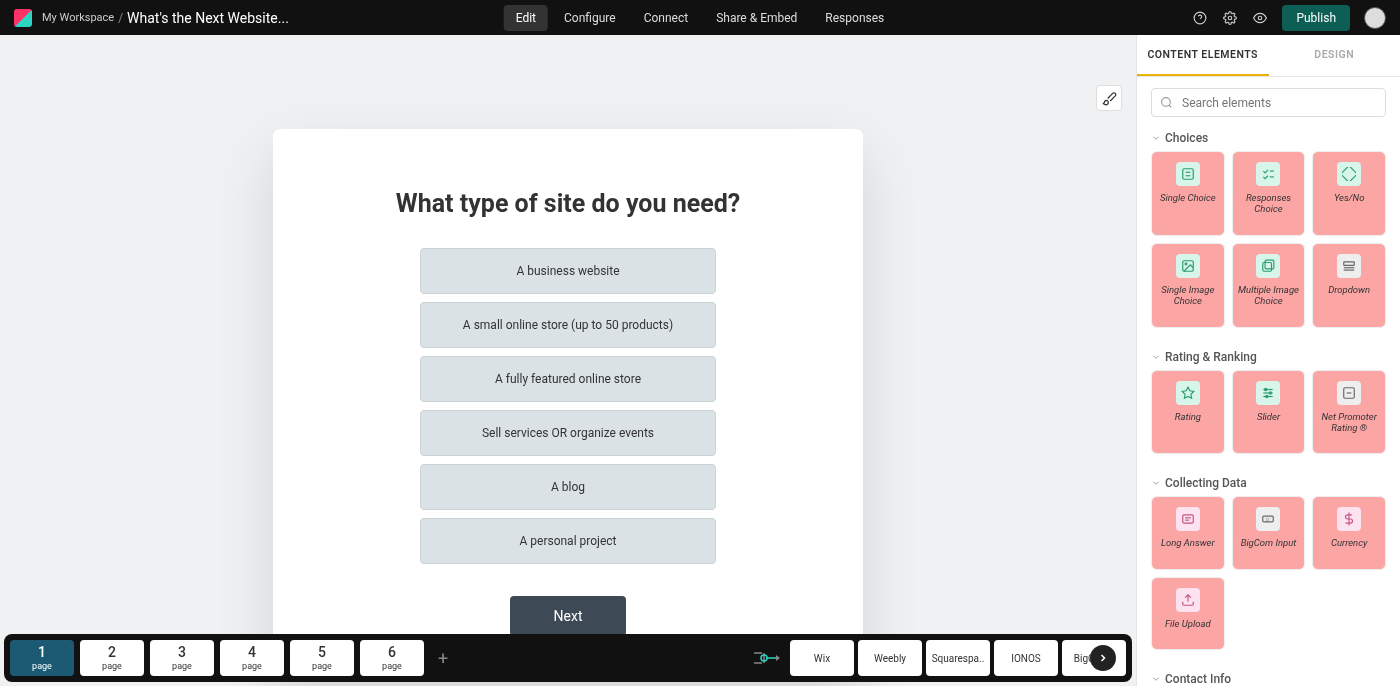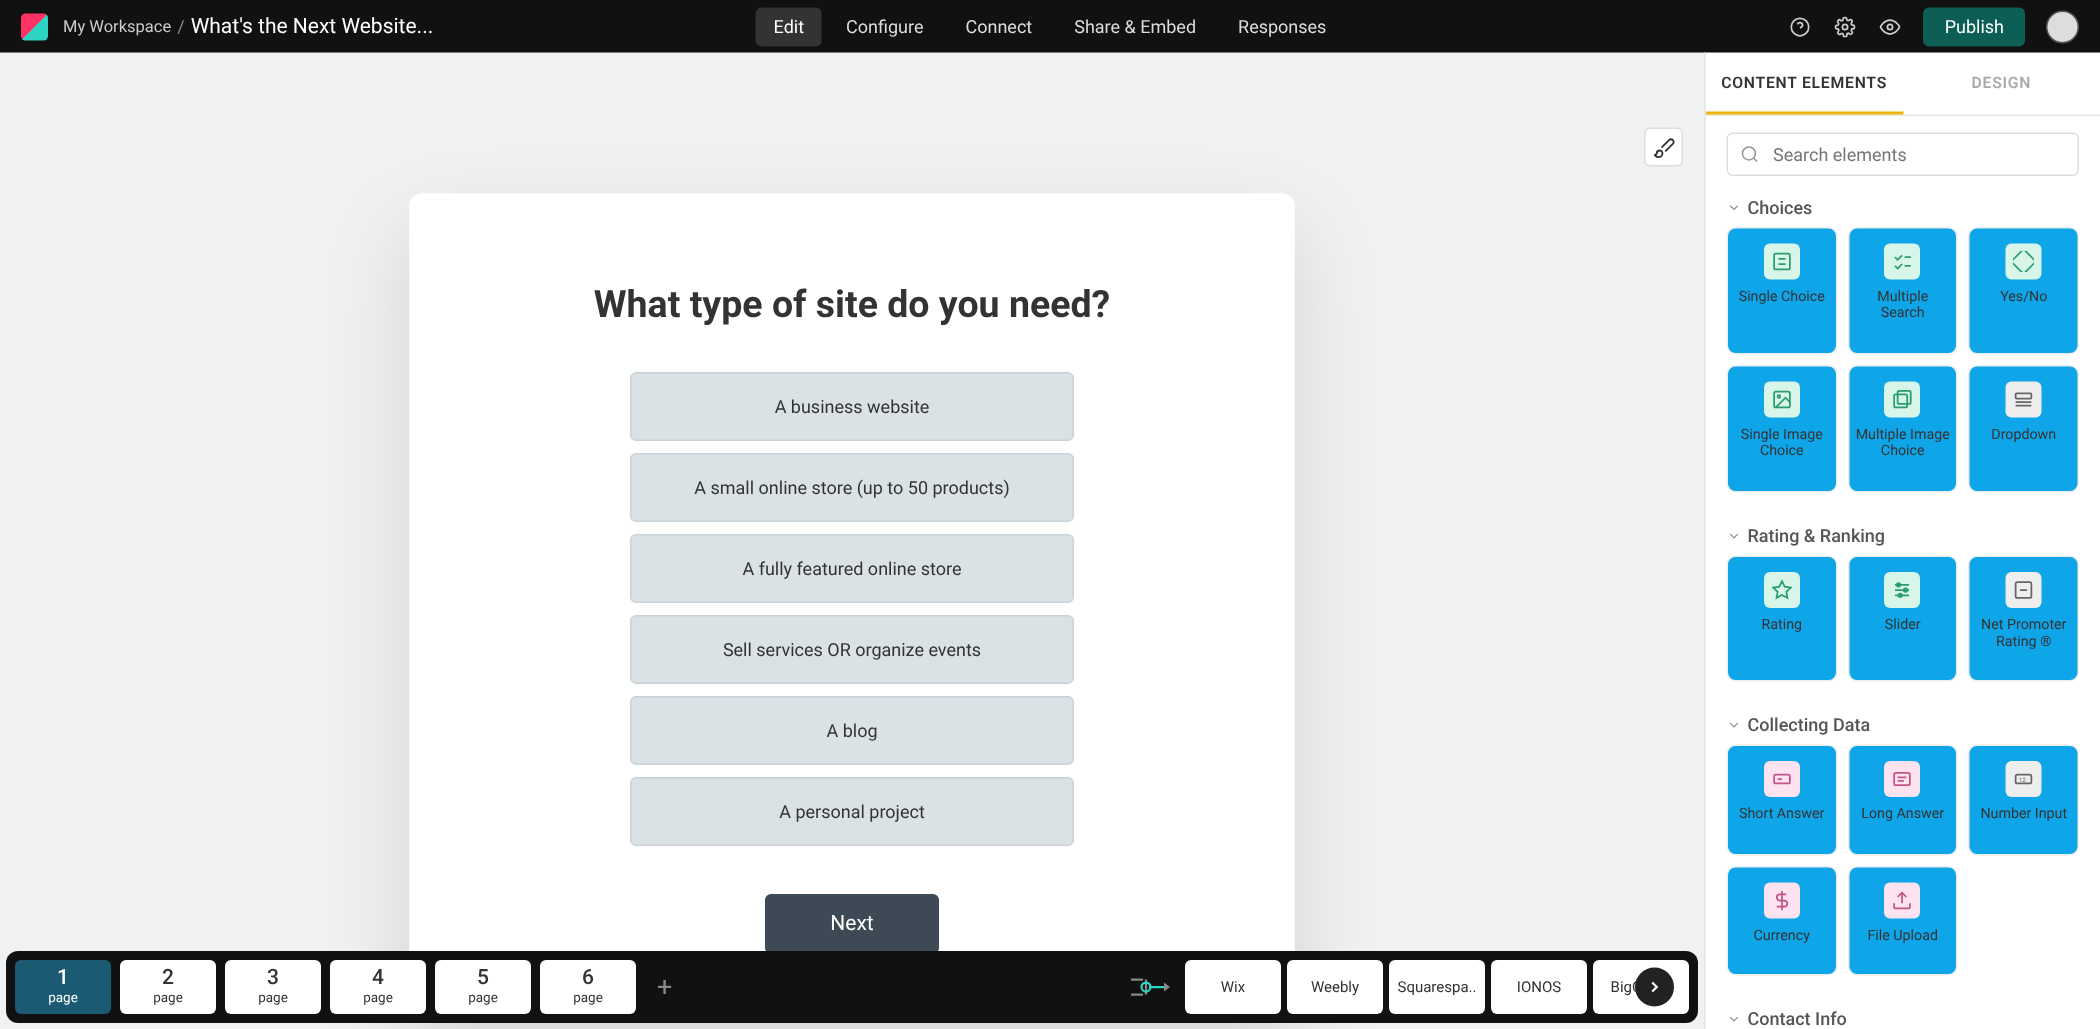--- a/index.html
+++ b/index.html
@@ -34,21 +34,21 @@
   .panel { width: 264px; border-left: 1px solid #e5e5e5; background: #fff; display: flex; flex-direction: column; overflow-y: auto; }
   .panel-tabs { display: flex; border-bottom: 1px solid #e5e5e5; }
   .panel-tab { flex: 1; text-align: center; padding: 13px 0; font-size: 10.5px; letter-spacing: 0.5px; color: #aaa; cursor: pointer; font-weight: 600; }
   .panel-tab.active { color: #333; border-bottom: 2px solid #eab308; }
   .search-wrap { padding: 11px 14px 6px; }
   .search { width: 100%; height: 29px; border: 1px solid #ddd; border-radius: 4px; padding: 0 10px 0 30px; font-size: 12px; background: #fff; }
   .search-box { position: relative; }
   .search-icon { position: absolute; left: 9px; top: 8px; color: #999; }
   .section-head { display: flex; align-items: center; padding: 8px 14px 6px; font-size: 12px; color: #555; cursor: pointer; gap: 4px; font-weight: 500; }
   .elements-grid { display: grid; grid-template-columns: repeat(3, 1fr); gap: 7px; padding: 0 14px 14px; }
-  .el-card { border: 1px solid #eee; border-radius: 6px; padding: 10px 4px 20px; text-align: center; cursor: pointer; background: #0ea5e9; }
+  .el-card { border: 1px solid #eee; border-radius: 6px; padding: 10px 4px 20px; text-align: center; cursor: pointer; background: #fca5a5; font-style: italic; }
   .el-icon { width: 24px; height: 24px; margin: 0 auto 6px; border-radius: 4px; display: flex; align-items: center; justify-content: center; }
   .el-label { font-size: 9.5px; color: #333; line-height: 1.2; }
   .green { background: #d7f5e9; color: #2a9d6f; }
   .pink  { background: #fde2ef; color: #c3548a; }
   .grey  { background: #eee; color: #666; }
   
   
   .bottombar { position: absolute; left: 4px; right: 4px; bottom: 4px; height: 48px; background: #111; border-radius: 8px; display: flex; align-items: center; padding: 0 6px; gap: 6px; z-index: 10; }
   .page-pill { width: 64px; height: 36px; background: #fff; border-radius: 4px; display: flex; flex-direction: column; align-items: center; justify-content: center; cursor: pointer; color: #333; }
   .page-pill.active { background: #1b5a72; color: #fff; }
@@ -214,21 +214,21 @@
       </div>
       <div class="el-card">
         <div class="el-icon green">
             <svg width="14" height="14" viewBox="0 0 24 24" fill="none" stroke="currentColor" stroke-width="2">
               <polyline points="4 7 7 10 12 5"></polyline>
               <line x1="15" y1="7" x2="22" y2="7"></line>
               <polyline points="4 17 7 20 12 15"></polyline>
               <line x1="15" y1="17" x2="22" y2="17"></line>
             </svg>
           </div>
-        <div class="el-label">Multiple Search</div>
+        <div class="el-label">Responses Choice</div>
       </div>
       <div class="el-card">
         <div class="el-icon green">
             <svg width="14" height="14" viewBox="0 0 24 24" fill="none" stroke="currentColor" stroke-width="2">
               <rect x="2" y="2" width="20" height="20" rx="2" transform="rotate(45 12 12)"></rect>
             </svg>
           </div>
         <div class="el-label">Yes/No</div>
       </div>
       <div class="el-card">
@@ -304,44 +304,35 @@
     <div class="section-head">
       <svg width="10" height="10" viewBox="0 0 24 24" fill="none" stroke="#888" stroke-width="2">
           <polyline points="6 9 12 15 18 9"></polyline>
         </svg>
       <span>Collecting Data</span>
     </div>
     <div class="elements-grid">
       <div class="el-card">
         <div class="el-icon pink">
             <svg width="14" height="14" viewBox="0 0 24 24" fill="none" stroke="currentColor" stroke-width="2">
-              <rect x="3" y="7" width="18" height="10" rx="2"></rect>
-              <line x1="7" y1="12" x2="12" y2="12"></line>
-            </svg>
-          </div>
-        <div class="el-label">Short Answer</div>
-      </div>
-      <div class="el-card">
-        <div class="el-icon pink">
-            <svg width="14" height="14" viewBox="0 0 24 24" fill="none" stroke="currentColor" stroke-width="2">
               <rect x="3" y="5" width="18" height="14" rx="2"></rect>
               <line x1="7" y1="10" x2="17" y2="10"></line>
               <line x1="7" y1="14" x2="14" y2="14"></line>
             </svg>
           </div>
         <div class="el-label">Long Answer</div>
       </div>
       <div class="el-card">
         <div class="el-icon grey">
             <svg width="14" height="14" viewBox="0 0 24 24" fill="none" stroke="currentColor" stroke-width="2">
               <rect x="3" y="7" width="18" height="10" rx="2"></rect>
               <text x="7" y="15" font-size="7" fill="currentColor" stroke="none">12</text>
             </svg>
           </div>
-        <div class="el-label">Number Input</div>
+        <div class="el-label">BigCom Input</div>
       </div>
       <div class="el-card">
         <div class="el-icon pink">
             <svg width="14" height="14" viewBox="0 0 24 24" fill="none" stroke="currentColor" stroke-width="2">
               <line x1="12" y1="1" x2="12" y2="23"></line>
               <path d="M17 5H9.5a3.5 3.5 0 0 0 0 7h5a3.5 3.5 0 0 1 0 7H6"></path>
             </svg>
           </div>
         <div class="el-label">Currency</div>
       </div>

